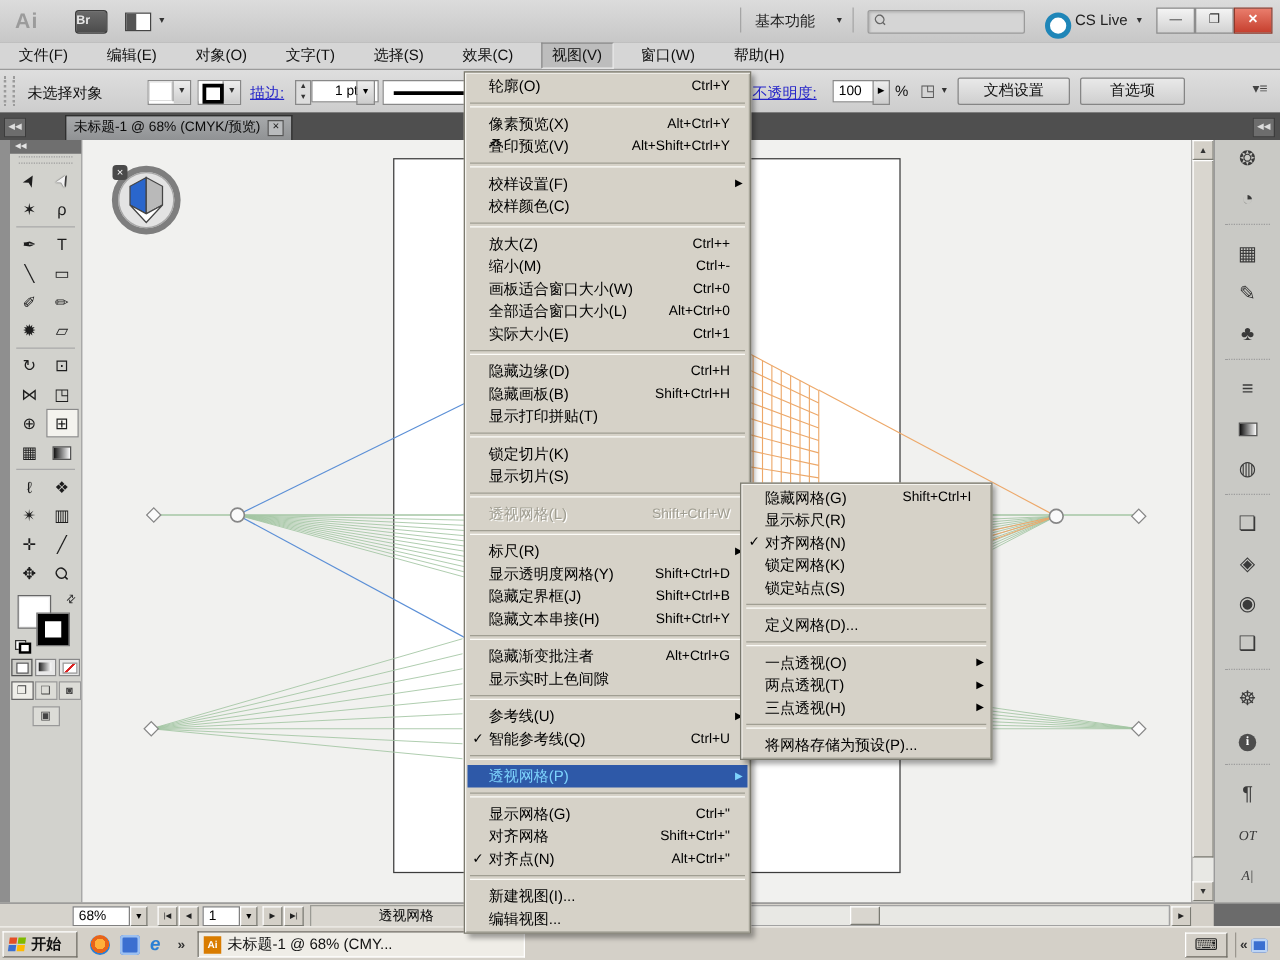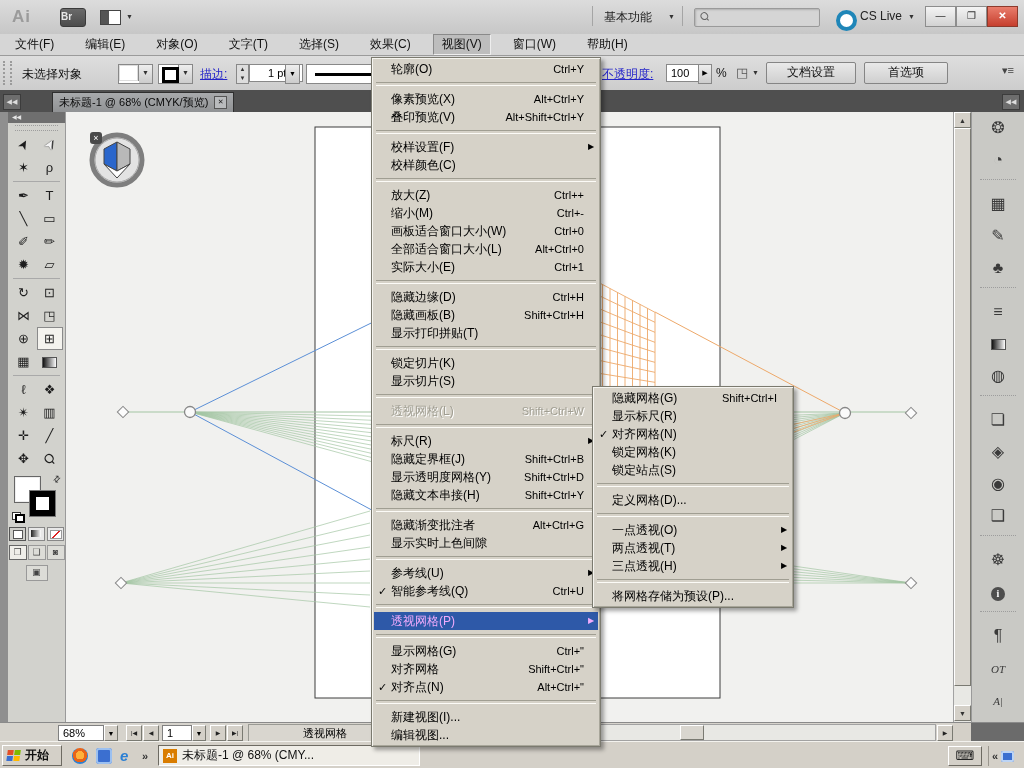--- a/index.html
+++ b/index.html
@@ -107,21 +107,21 @@
   .icircle{display:inline-block;width:14px;height:14px;border-radius:50%;background:#4d4d4d;color:#fff;font-size:10px;font-weight:bold;line-height:14px;font-family:"Liberation Serif",serif;}
   
   .menu-panel{background:#d6d2c8;border:1px solid #7b7a6f;box-shadow:inset 1px 1px 0 #f5f4ef,inset -1px -1px 0 #a8a69a,3px 3px 4px rgba(0,0,0,.35);padding:2px;z-index:50;font-size:12px;}
   #view-menu{left:371px;top:57px;width:224px;}
   #pg-submenu{left:592px;top:386px;width:196px;}
   .menu-item{height:18px;line-height:18px;display:flex;color:#000;white-space:nowrap;}
   .menu-item .chk{width:17px;text-align:center;font-size:11px;flex:none;}
   .menu-item .lab{flex:none;}
   .menu-item .sc{flex:1;text-align:right;padding:0 4px 0 10px;font-size:11px;}
   .menu-item .ar{width:10px;font-size:8px;flex:none;}
-  .menu-item.hl{background:#2e59a8;color:#f0abfc;}
+  .menu-item.hl{background:#2e59a8;color:#7dd3fc;}
   .menu-item.dis{color:#a09e92;text-shadow:1px 1px 0 #fff;}
   .menu-sep{height:2px;border-top:1px solid #a09e92;border-bottom:1px solid #fcfbf7;margin:4px 2px;}
   
   #statusbar{left:0;top:722px;width:1024px;height:19px;background:#d6d3cc;border-top:1px solid #8a8a8a;font-size:11px;}
   #zoom-field{left:58px;top:2px;width:40px;height:14px;background:#fff;border:1px solid #808080;padding-left:4px;line-height:14px;}
   #zoom-caret{left:104px;top:2px;width:14px;height:16px;background:#d4d0c8;border:1px solid;border-color:#fff #7a7a72 #7a7a72 #fff;text-align:center;font-size:7px;line-height:15px;box-sizing:border-box;}
   .nav-btn{top:2px;width:16px;height:16px;background:#d4d0c8;border:1px solid;border-color:#fff #7a7a72 #7a7a72 #fff;font-size:6px;text-align:center;line-height:14px;color:#222;box-sizing:border-box;}
   #ab-field{left:162px;top:2px;width:24px;height:14px;background:#fff;border:1px solid #808080;padding-left:4px;line-height:14px;}
   #ab-caret{left:192px;top:2px;width:14px;height:16px;background:#d4d0c8;border:1px solid;border-color:#fff #7a7a72 #7a7a72 #fff;text-align:center;font-size:7px;line-height:15px;box-sizing:border-box;}
   #status-field{left:248px;top:1px;width:152px;height:16px;border:1px solid #9a9a94;background:#d9d6cf;text-align:center;line-height:16px;}
@@ -547,28 +547,28 @@
     </div>
     <div class="menu-sep"></div>
     <div class="menu-item">
       <span class="chk"></span>
       <span class="lab">标尺(R)</span>
       <span class="sc"></span>
       <span class="ar">▶</span>
     </div>
     <div class="menu-item">
       <span class="chk"></span>
+      <span class="lab">显示透明度网格(Y)</span>
+      <span class="sc">Shift+Ctrl+D</span>
+      <span class="ar"></span>
+    </div>
+    <div class="menu-item">
+      <span class="chk"></span>
       <span class="lab">隐藏定界框(J)</span>
       <span class="sc">Shift+Ctrl+B</span>
-      <span class="ar"></span>
-    </div>
-    <div class="menu-item">
-      <span class="chk"></span>
-      <span class="lab">显示透明度网格(Y)</span>
-      <span class="sc">Shift+Ctrl+D</span>
       <span class="ar"></span>
     </div>
     <div class="menu-item">
       <span class="chk"></span>
       <span class="lab">隐藏文本串接(H)</span>
       <span class="sc">Shift+Ctrl+Y</span>
       <span class="ar"></span>
     </div>
     <div class="menu-sep"></div>
     <div class="menu-item">

